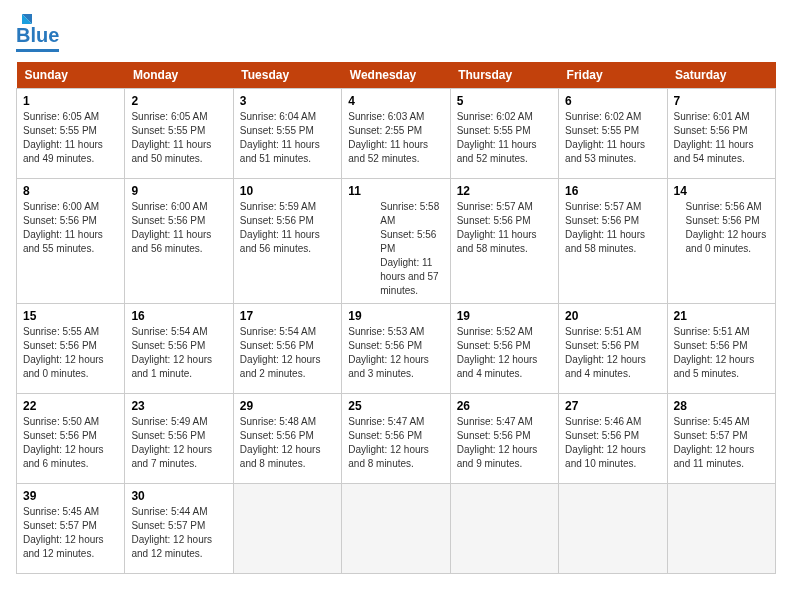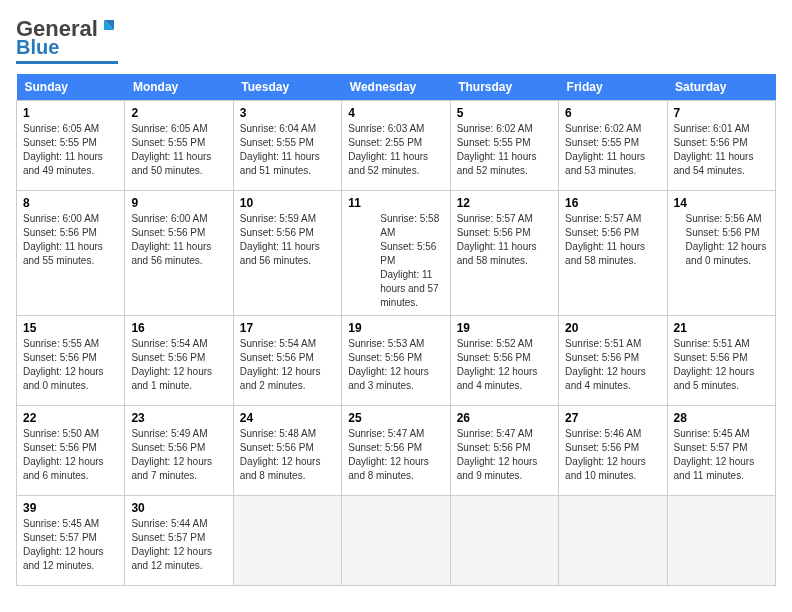--- a/index.html
+++ b/index.html
@@ -27,21 +27,21 @@
     .location {
       font-size: 16px;
       color: #555;
     }
     .calendar {
       width: 100%;
       border-collapse: collapse;
       font-size: 10.5px;
     }
     .calendar th {
-      background: #3b82f6;
+      background: #c2410c;
       color: #fff;
       text-align: left;
       padding: 6px 8px;
       font-size: 12px;
       font-weight: bold;
     }
     .calendar td {
       border: 1px solid #ccc;
       vertical-align: top;
       padding: 5px 6px;
@@ -78,21 +78,20 @@
       width: 100%;
       margin-top: 2px;
     }
   </style>
 </head>
 <body>
 
 <div class="header">
   <div class="logo-container">
     <div class="logo-top">
-      <span style="font-size:22px;font-weight:bold;color:#444;">General</span>
       <svg width="18" height="18" viewBox="0 0 18 18" style="margin-left:2px;margin-top:-4px;">
         <polygon points="4,2 14,2 14,12" fill="#2979be"></polygon>
         <polygon points="4,2 14,12 4,12" fill="#1a9fdf"></polygon>
       </svg>
     </div>
     <div style="margin-top:-6px;">
       <span style="font-size:20px;font-weight:bold;color:#2979be;">Blue</span>
     </div>
     <div class="logo-underline"></div>
   </div>
@@ -254,21 +253,21 @@
 Sunset: 5:56 PM
 Daylight: 12 hours and 6 minutes.</div>
         </td>
         <td>
           <span class="day-num">23</span>
           <div class="day-info" style="white-space: pre-line;">Sunrise: 5:49 AM
 Sunset: 5:56 PM
 Daylight: 12 hours and 7 minutes.</div>
         </td>
         <td>
-          <span class="day-num">24</span>
+          <span class="day-num">29</span>
           <div class="day-info" style="white-space: pre-line;">Sunrise: 5:48 AM
 Sunset: 5:56 PM
 Daylight: 12 hours and 8 minutes.</div>
         </td>
         <td>
           <span class="day-num">25</span>
           <div class="day-info" style="white-space: pre-line;">Sunrise: 5:47 AM
 Sunset: 5:56 PM
 Daylight: 12 hours and 8 minutes.</div>
         </td>

